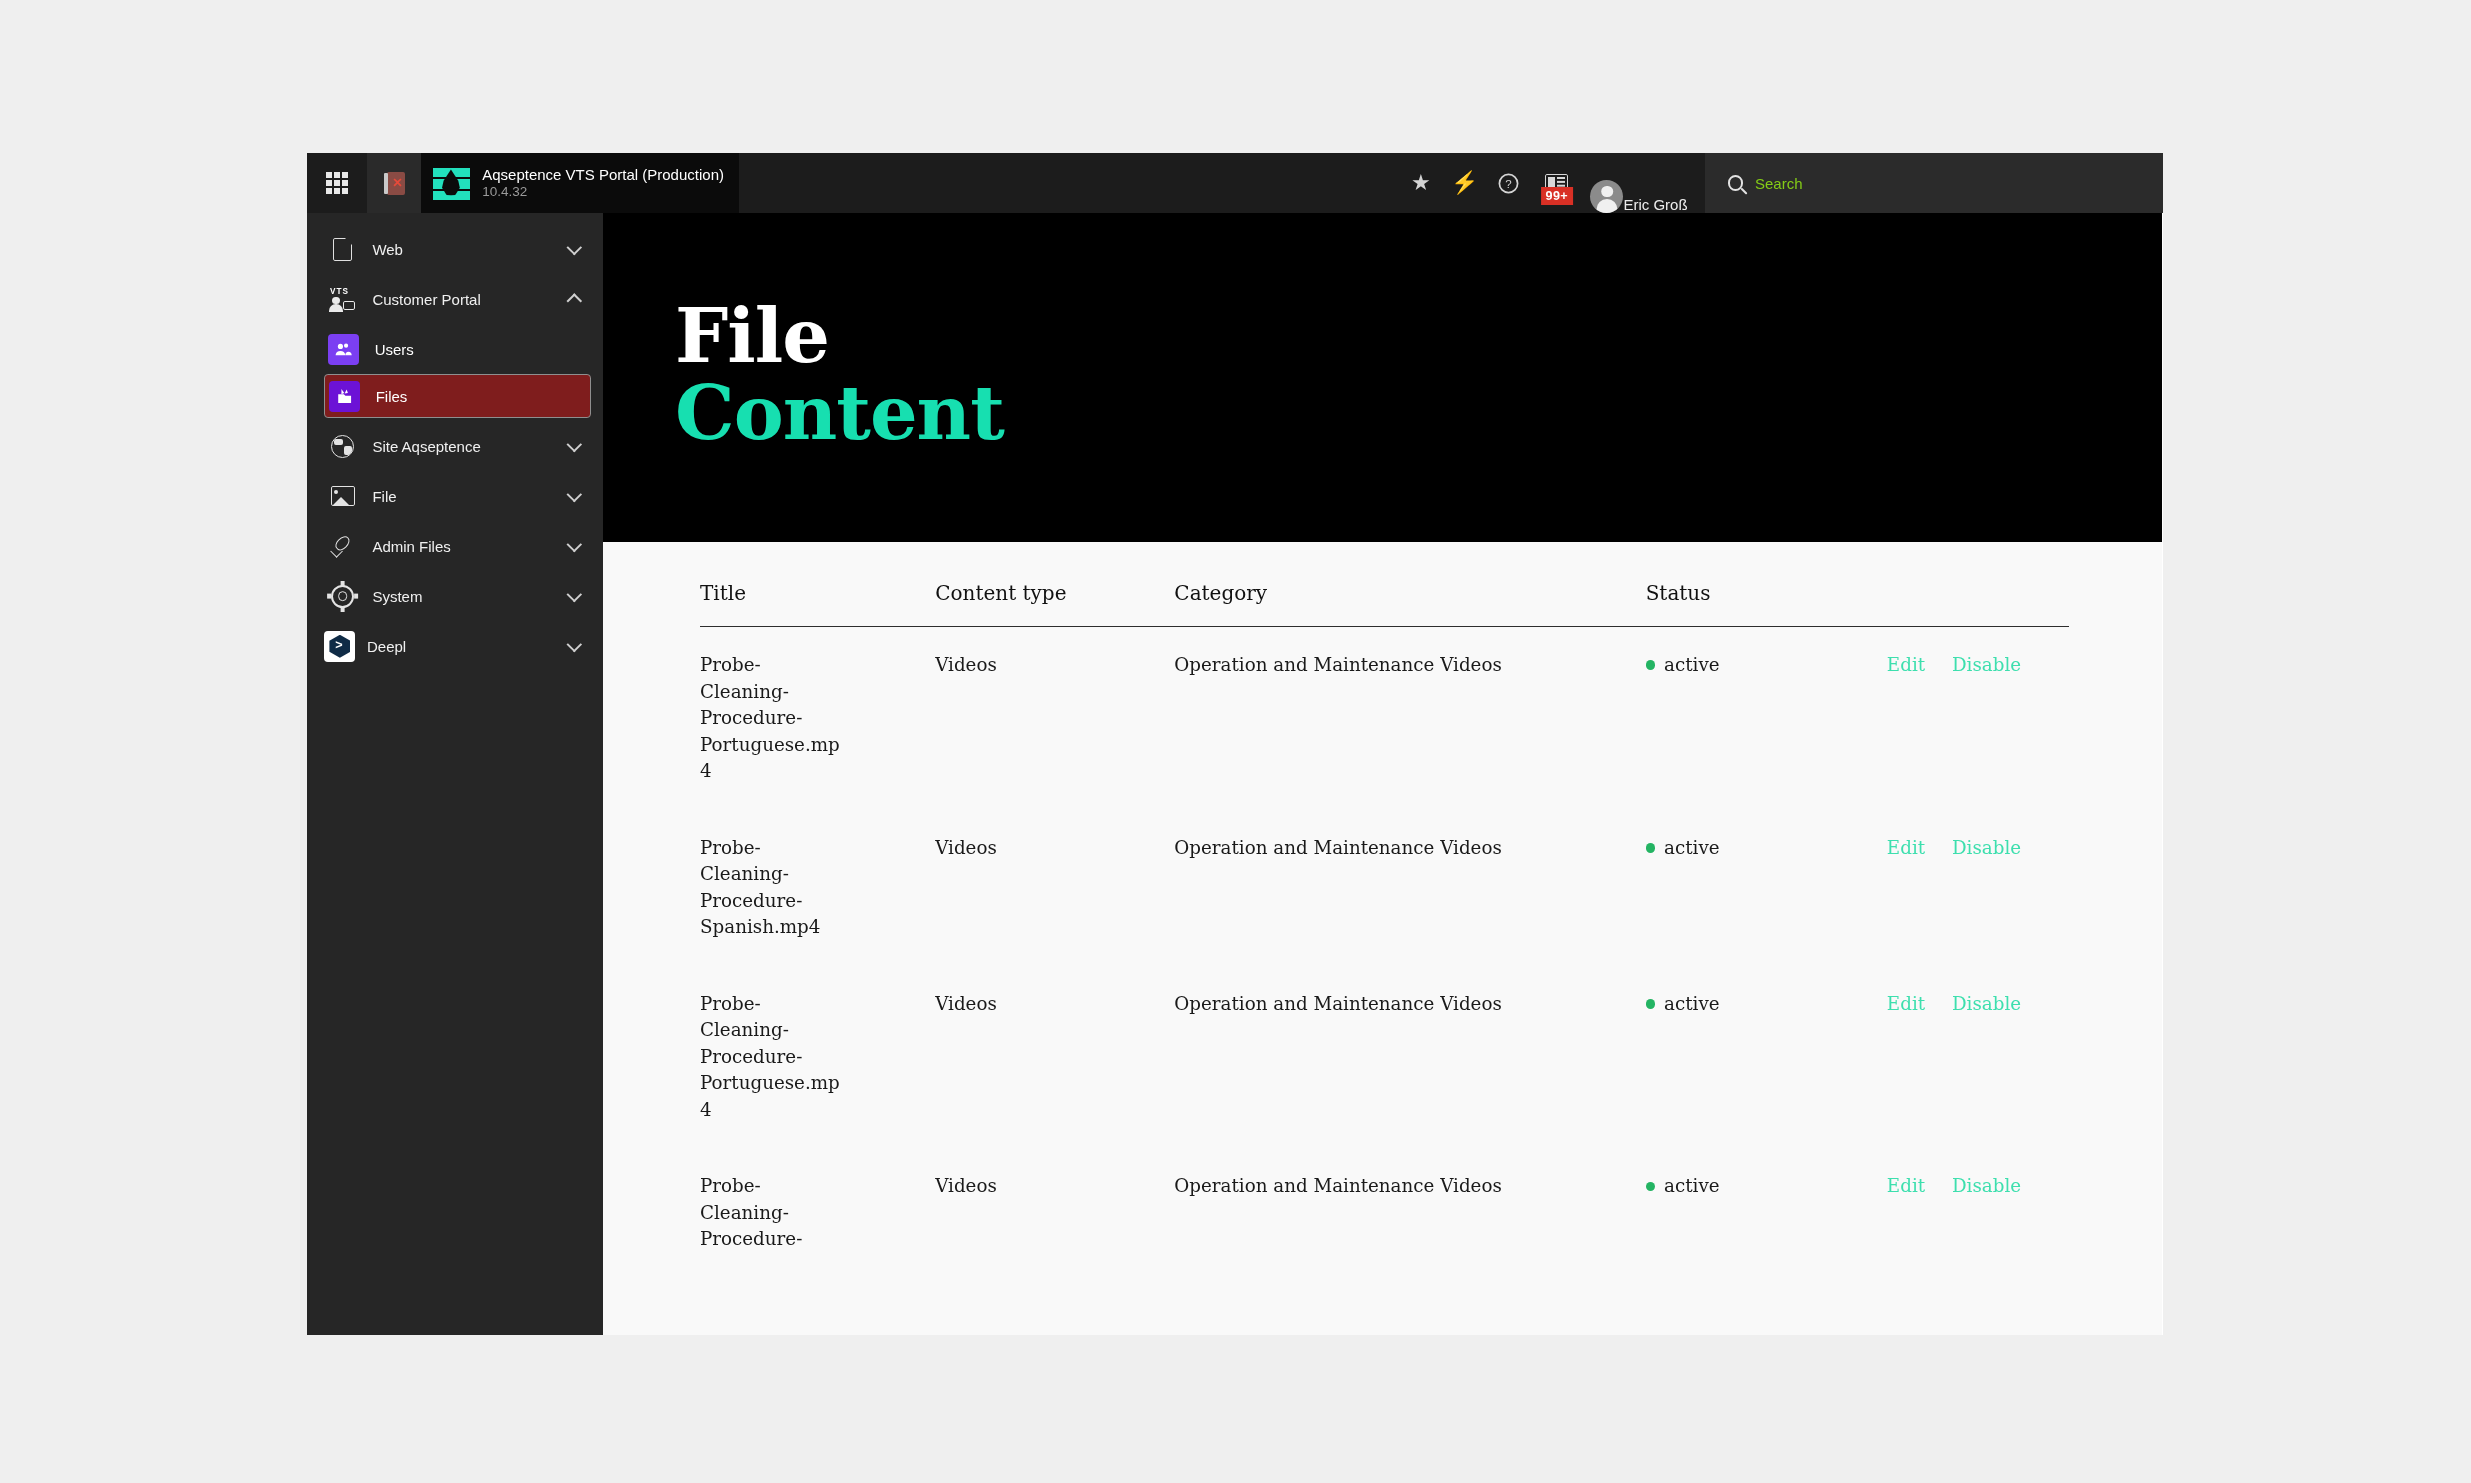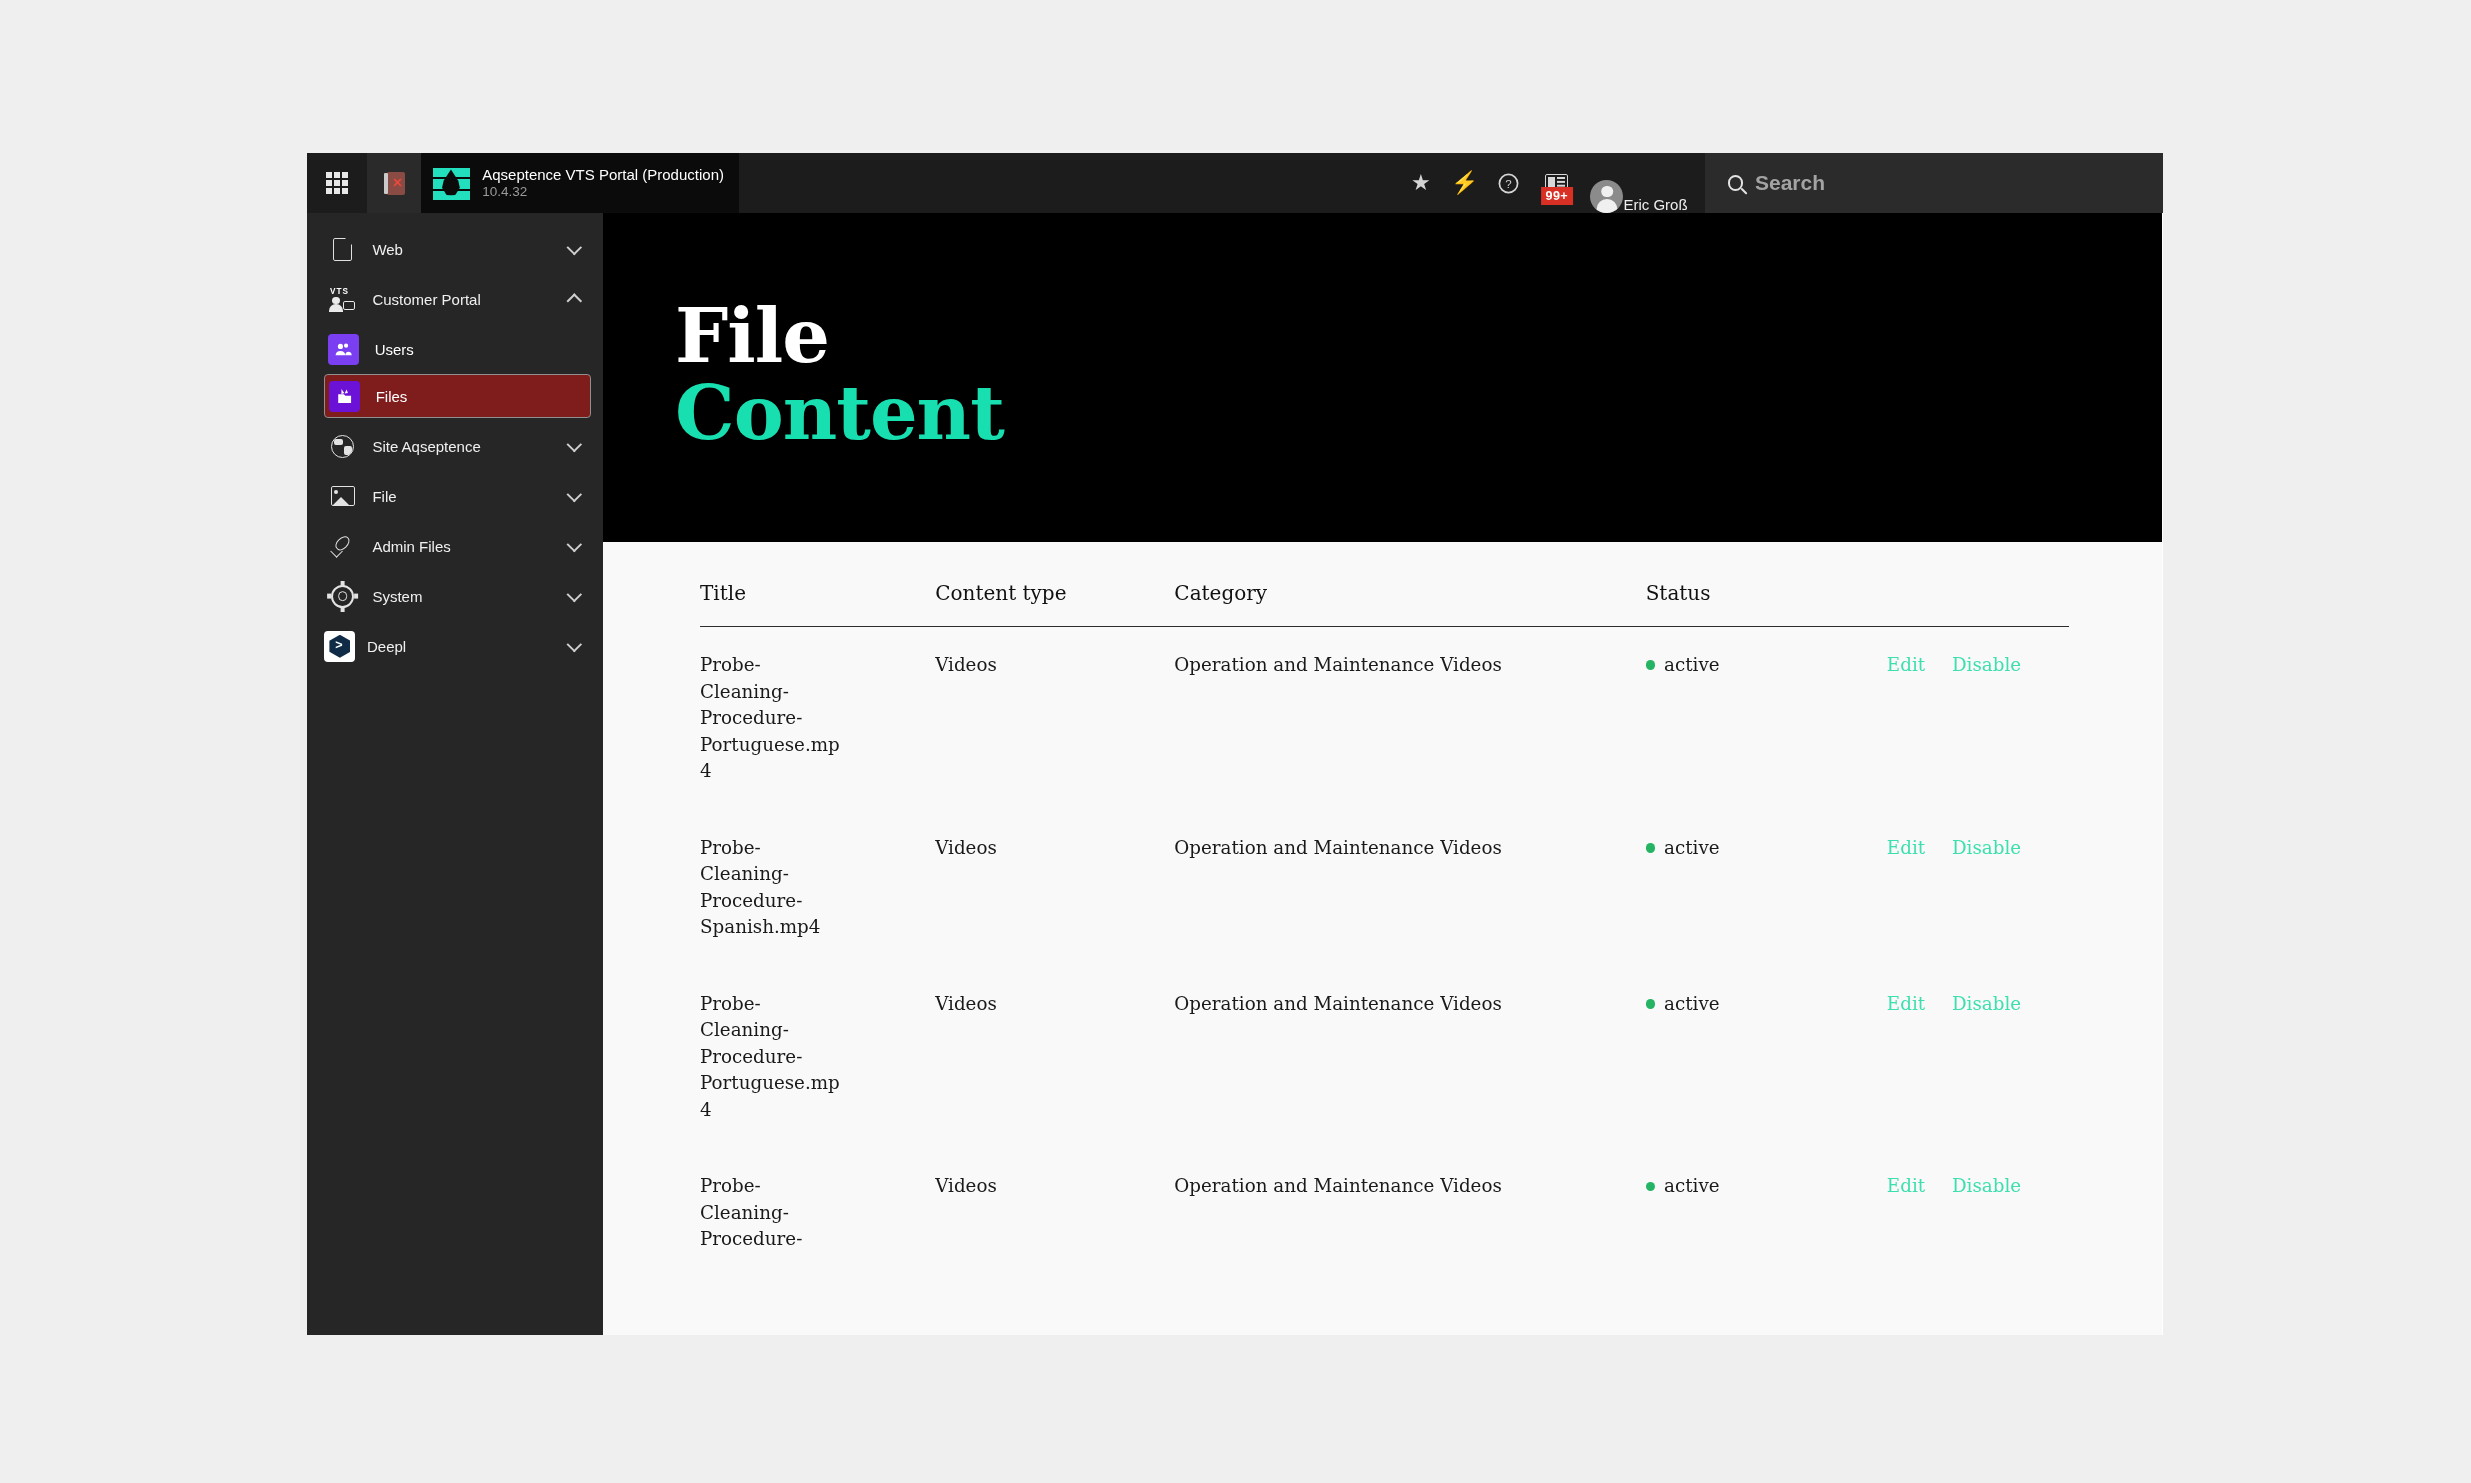--- a/index.html
+++ b/index.html
@@ -130,21 +130,21 @@
   }
   .search-glass {
     width: 15.4px; height: 15.4px; border: 2.1px solid #e2e2e2; border-radius: 50%;
     position: relative; flex: none;
   }
   .search-glass::after {
     content: ""; position: absolute; right: -5.8px; bottom: -3.9px;
     width: 7.7px; height: 2.1px; background: #e2e2e2;
     transform: rotate(45deg); border-radius: 1px;
   }
-  .search-label { color: #a3a3a3; font-size: 21px; font-weight: bold; }
+  .search-label { color: #84cc16; font-size: 15px; }
 
   
   #sidebar {
     position: absolute; left: 0; top: 60px;
     width: 296px; height: 1122px;
     background: #262626;
     padding-top: 11.6px;
   }
   .nav-item {
     height: 50px; display: flex; align-items: center;

